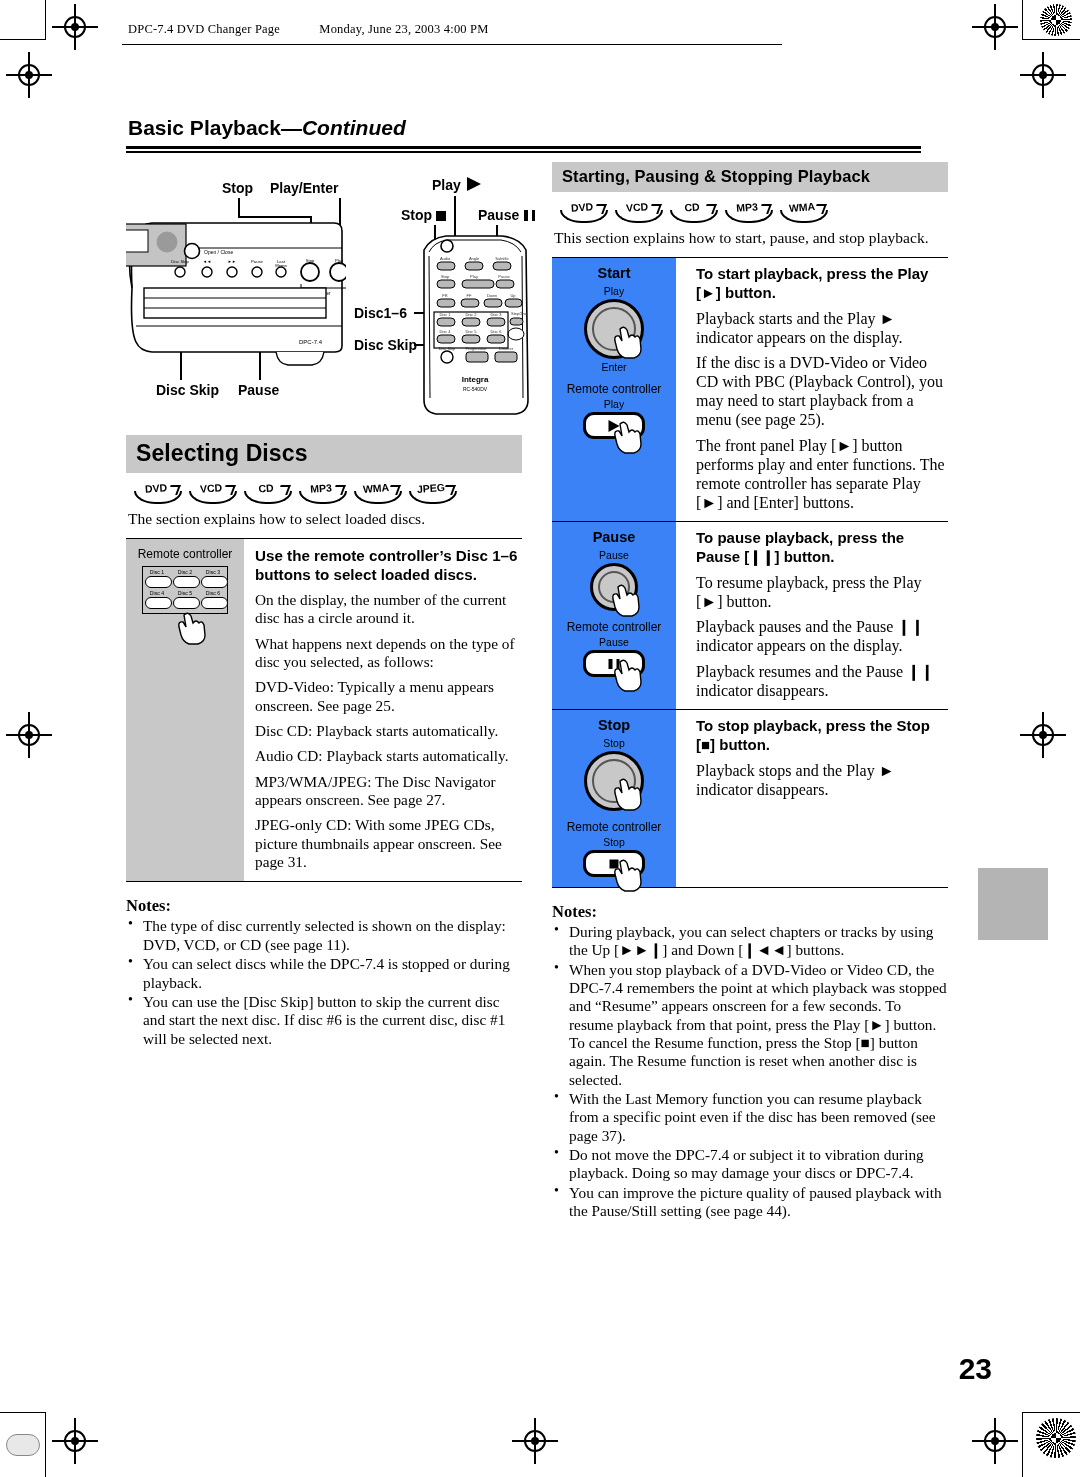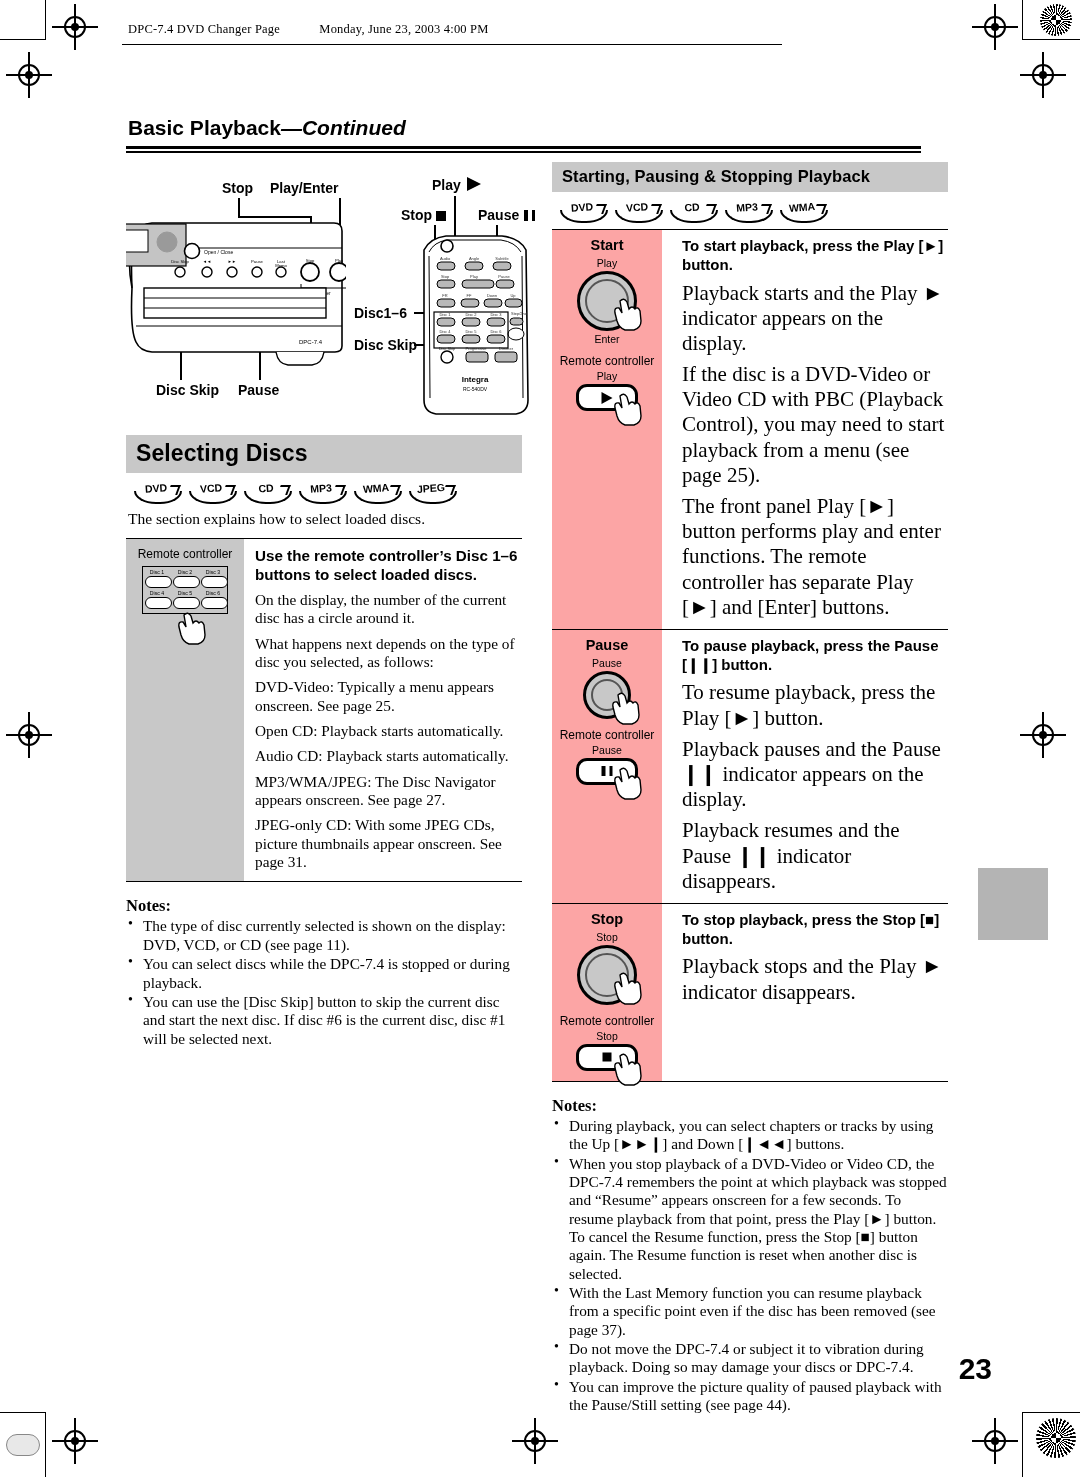--- a/index.html
+++ b/index.html
@@ -50,29 +50,29 @@
       border-top:2px solid #000;border-right:2px solid #000;transform:skewX(-20deg);}
   .badge .tx{position:absolute;left:0;top:0;width:44px;text-align:center;
       font-family:"Liberation Sans",sans-serif;font-weight:bold;font-size:10.5px;
       transform:rotate(-4deg);}
 
   .intro{font-size:15.5px;margin:5px 0 10px 2px;}
 
   
   .ptable{border-top:1.5px solid #000;}
   .prow{display:flex;border-bottom:1.5px solid #000;}
-  .pcell-l{width:110px;background:#fca5a5;padding:7px 4px 10px 4px;box-sizing:border-box;
+  .pcell-l{width:124px;background:#3b82f6;padding:7px 4px 10px 4px;box-sizing:border-box;
      text-align:center;position:relative;}
   .pcell-r{flex:1;padding:7px 0 9px 20px;box-sizing:border-box;}
   .plabel{font-family:"Liberation Sans",sans-serif;font-weight:bold;font-size:14.5px;margin-bottom:4px;}
   .pminor{font-family:"Liberation Sans",sans-serif;font-size:10.5px;margin:2px 0 1px 0;}
   .pminor.b{font-weight:normal;font-size:12px;margin-top:9px;}
   .phead{font-family:"Liberation Sans",sans-serif;font-weight:bold;font-size:15px;
      line-height:1.25;margin-bottom:4px;}
-  .ptext{font-size:21px;line-height:1.2;margin:6px 0 0 0;}
+  .ptext{font-size:16px;line-height:1.2;margin:6px 0 0 0;}
   .ptext:first-of-type{margin-top:4px;}
 
   
   .knob{width:54px;height:54px;border-radius:50%;border:3px solid #000;
       margin:2px auto 0 auto;position:relative;background:#c8c8c8;}
   .knob:before{content:"";position:absolute;left:5px;top:5px;right:5px;bottom:5px;
       border:2px solid #555;border-radius:50%;}
   
   .oval{width:56px;height:21px;border-radius:11px;border:3px solid #000;background:#fff;
       margin:2px auto 0 auto;position:relative;}
@@ -410,21 +410,21 @@
         <svg viewBox="0 0 30 34">
             <path d="M6,4 Q10,0 13,5 L15,12 Q18,8 21,12 Q24,9 26,14 L27,24 Q27,31 20,33 L11,33 Q5,31 3,24 L1,16 Q0,10 5,11 L8,16 Z" fill="#fff" stroke="#000" stroke-width="1.4"></path>
           </svg>
       </div>
     </div>
     <div class="rc">
       <div class="dhead">Use the remote controller’s Disc 1–6 buttons to select loaded discs.</div>
       <div class="dtext">On the display, the number of the current disc has a circle around it.</div>
       <div class="dtext">What happens next depends on the type of disc you selected, as follows:</div>
       <div class="dtext"><b>DVD-Video:</b><span> Typically a menu appears onscreen. See page 25.</span></div>
-      <div class="dtext"><b>Open CD:</b><span> Playback starts automatically.</span></div>
+      <div class="dtext"><b>Disc CD:</b><span> Playback starts automatically.</span></div>
       <div class="dtext"><b>Audio CD:</b><span> Playback starts automatically.</span></div>
       <div class="dtext"><b>MP3/WMA/JPEG:</b><span> The Disc Navigator appears onscreen. See page 27.</span></div>
       <div class="dtext"><b>JPEG-only CD:</b><span> With some JPEG CDs, picture thumbnails appear onscreen. See page 31.</span></div>
     </div>
   </div>
 
   <div class="notes-title">Notes:</div>
   <ul class="notes">
     <li>The type of disc currently selected is shown on the display: DVD, VCD, or CD (see page 11).</li>
     <li>You can select discs while the DPC-7.4 is stopped or during playback.</li>
@@ -457,20 +457,21 @@
         <div class="tick"></div>
         <div class="tx">MP3</div>
       </div>
     <div class="badge">
         <div class="bl"></div>
         <div class="tick"></div>
         <div class="tx">WMA</div>
       </div>
   </div>
 
+  <div class="intro">This section explains how to start, pause, and stop playback.</div>
 
   <div class="ptable">
 
     <div class="prow">
       <div class="pcell-l">
         <div class="plabel">Start</div>
         <div class="pminor">Play</div>
         <div style="position:relative;">
           <div class="knob"></div>
           <div class="hand" style="position:absolute;left:58px;top:26px;">

